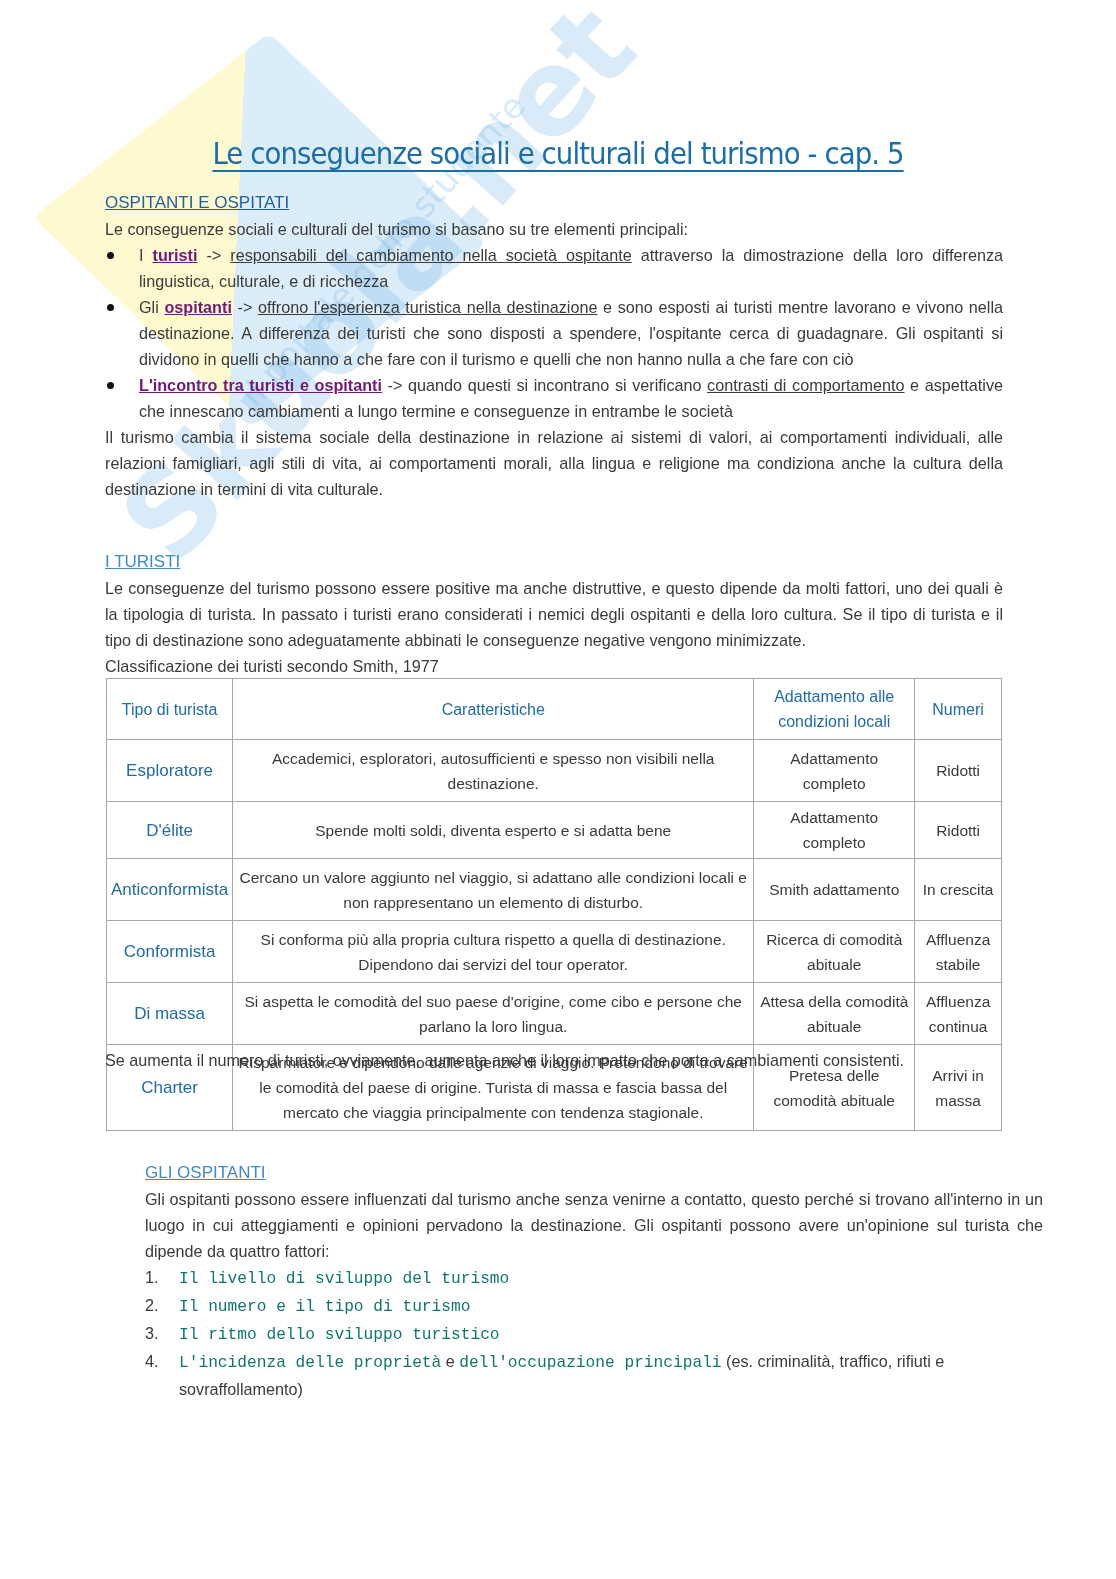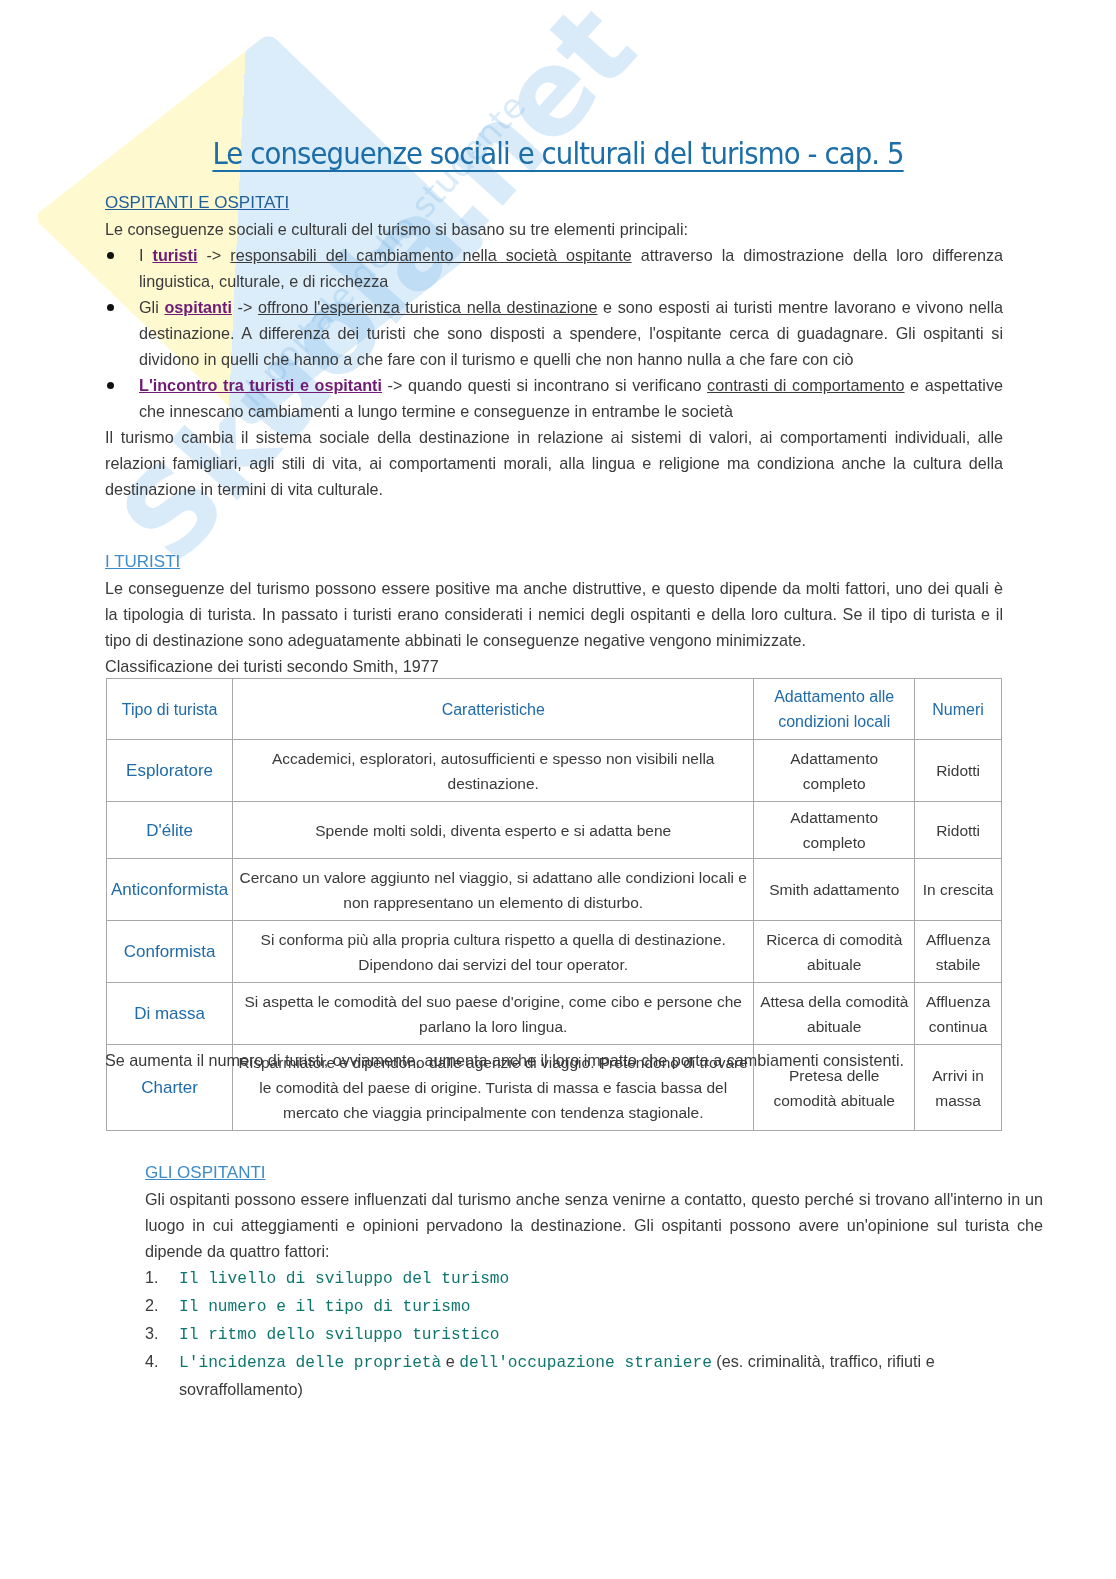--- a/index.html
+++ b/index.html
@@ -170,18 +170,18 @@
       <li>
         <span class="num">2.</span>
         <span class="blue">Il numero e il tipo di turismo</span>
       </li>
       <li>
         <span class="num">3.</span>
         <span class="blue">Il ritmo dello sviluppo turistico</span>
       </li>
       <li>
         <span class="num">4.</span>
-        <span class="blue">L'incidenza delle proprietà</span><span> e </span><span class="blue">dell'occupazione straniere</span><span> (es. criminalità, traffico, rifiuti e sovraffollamento)</span>
+        <span class="blue">L'incidenza delle proprietà</span><span> e </span><span class="blue">dell'occupazione principali</span><span> (es. criminalità, traffico, rifiuti e sovraffollamento)</span>
       </li>
     </ol>
   </div>
 
 </div>
 
 </body></html>

